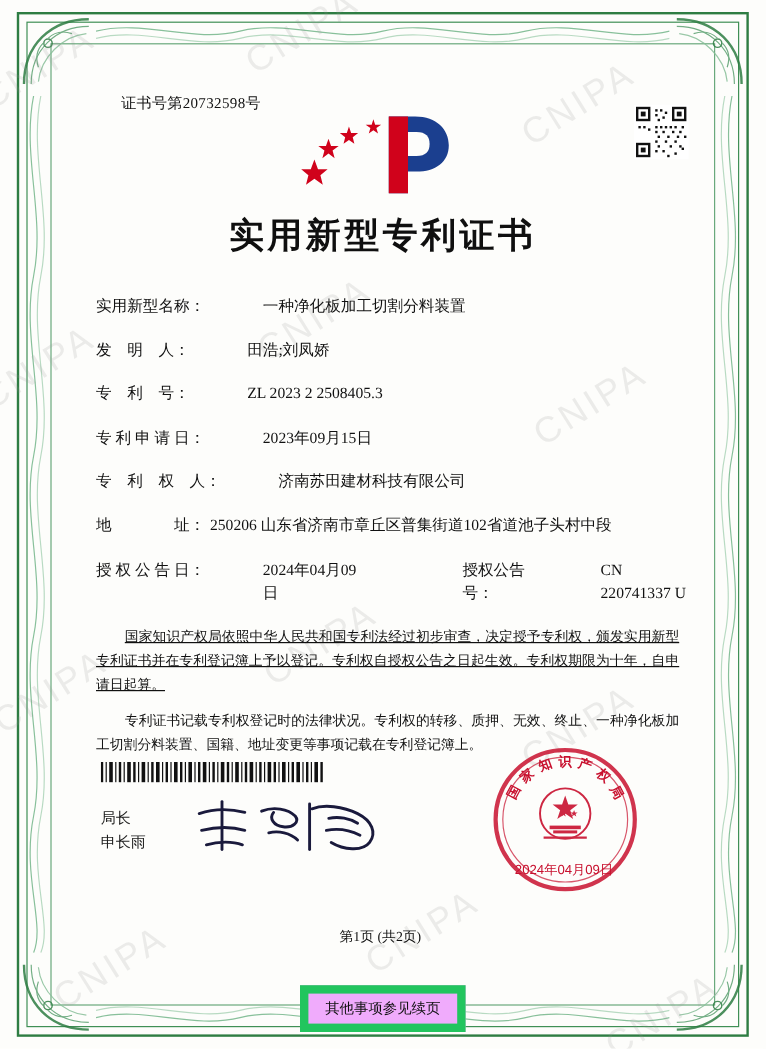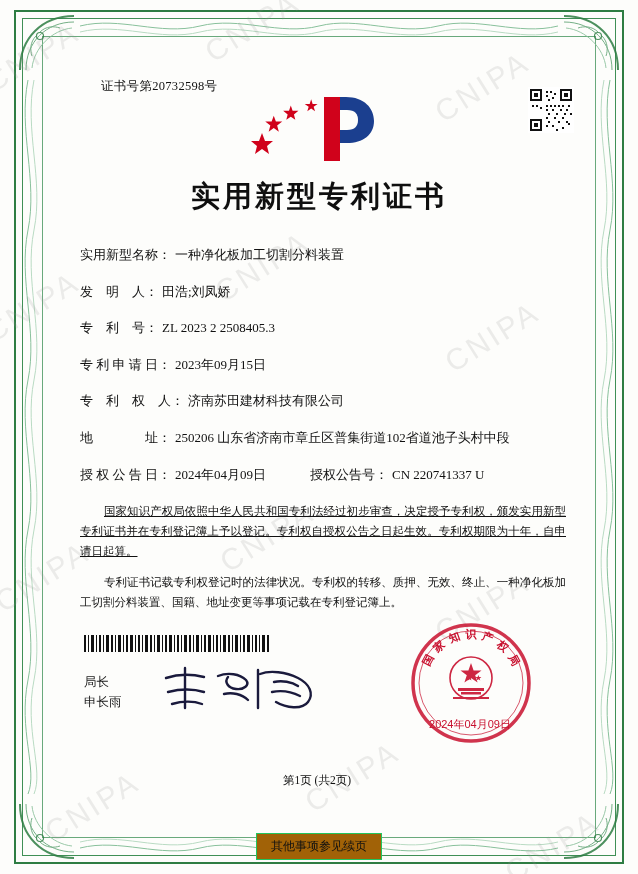--- a/index.html
+++ b/index.html
@@ -133,20 +133,21 @@
     color: #0f0f0f;
     font-family: "Liberation Serif", "DejaVu Serif", serif;
   }
 
   .field {
     display: flex;
     font-size: 13px;
     line-height: 1.5;
     margin: 0 0 17px 22px;
     color: #111;
+    gap: 44px;
   }
   .field .lbl {
     white-space: pre;
     flex: 0 0 auto;
   }
   .field .val {
     margin-left: 4px;
   }
   .field .val2 {
     margin-left: 44px;
@@ -221,23 +222,23 @@
     color: #111;
   }
 
   .footer-note {
     position: absolute;
     left: 50%;
     transform: translateX(-50%);
     bottom: -36px;
     font-size: 12px;
     color: #111;
-    background: #a16207;
+    background: #f0abfc;
     padding: 4px 14px;
-    border: 1px solid #22c55e;
+    border: 7px solid #22c55e;
     white-space: nowrap;
   }
 </style>
 </head>
 <body>
 
 <div class="page">
 
   <div class="border-outer"></div>
   <div class="border-inner"></div>

